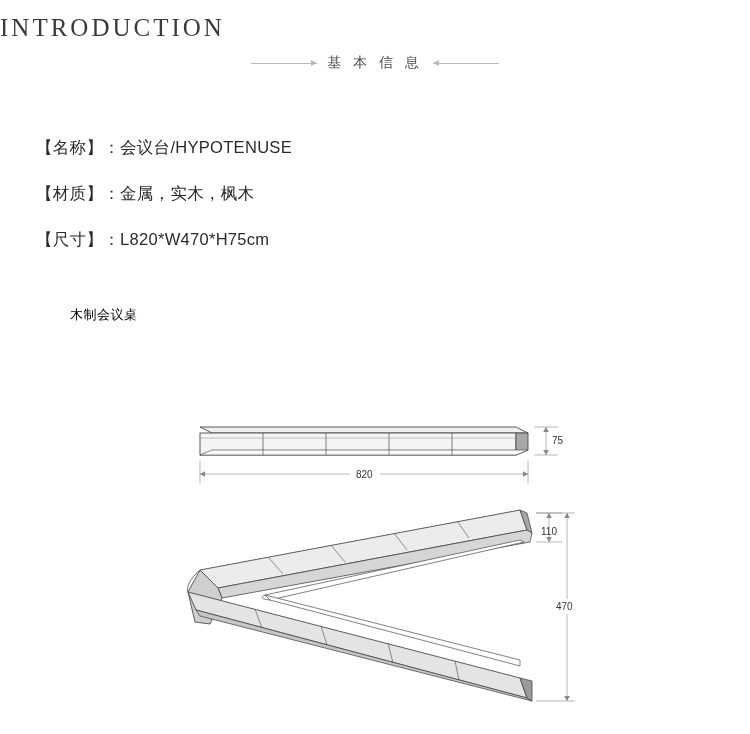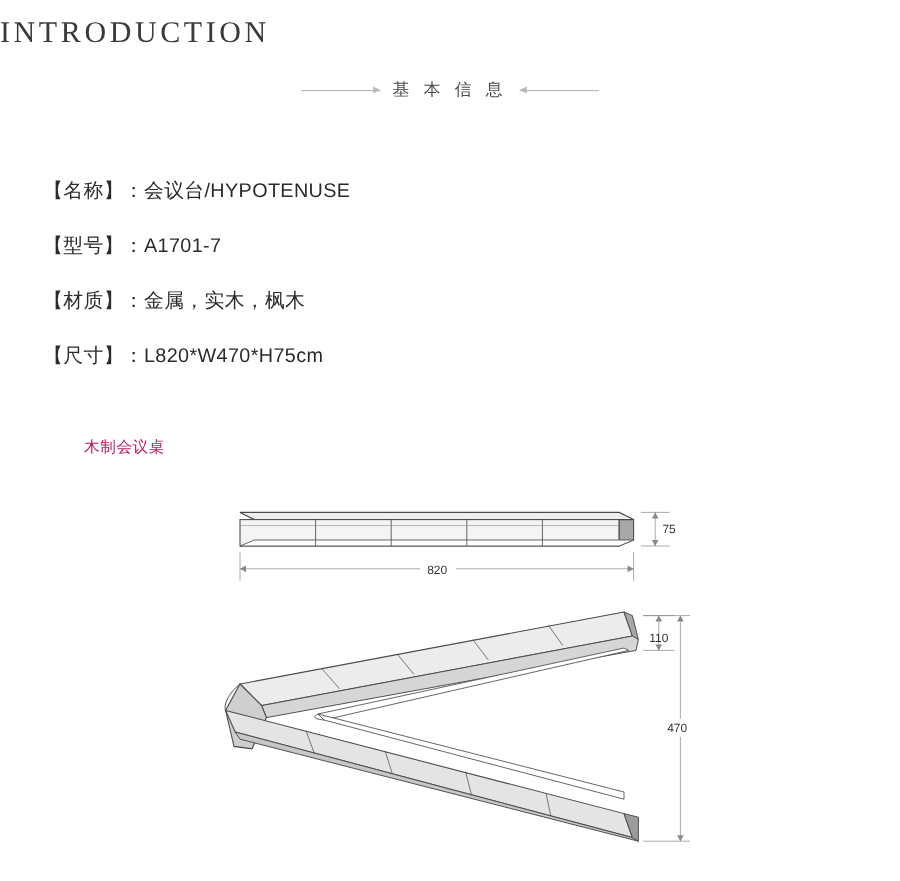--- a/index.html
+++ b/index.html
@@ -22,21 +22,21 @@
     padding-top: 12px;
   }
   .header-title {
     font-family: "Liberation Serif", serif;
     font-size: 25px;
     letter-spacing: 3px;
     color: #3a3a3a;
     line-height: 32px;
   }
   .header-sub-wrap {
-    margin-top: 22px;
+    margin-top: 10px;
     display: flex;
     align-items: center;
     justify-content: center;
     gap: 10px;
   }
   .rule {
     height: 1px;
     background: #b9b9b9;
     width: 66px;
     position: relative;
@@ -76,21 +76,21 @@
     letter-spacing: 0.3px;
     white-space: nowrap;
   }
   .spec-label { }
   .spec-value { }
 
   .caption {
     margin-top: 44px;
     padding-left: 70px;
     font-size: 13px;
-    color: #be185d;
+    color: #000000;
     letter-spacing: 0.5px;
   }
 
   
   .drawing {
     position: absolute;
     left: 0;
     top: 392px;
     width: 692px;
     height: 342px;
@@ -111,23 +111,20 @@
     <span class="header-sub">基 本 信 息</span>
     <span class="rule right"></span>
   </div>
 </div>
 
 <div class="specs">
   <div class="spec-row">
     <span class="spec-label">【名称】：</span><span class="spec-value">会议台/HYPOTENUSE</span>
   </div>
   <div class="spec-row">
-    <span class="spec-label">【型号】：</span><span class="spec-value">A1701-7</span>
-  </div>
-  <div class="spec-row">
     <span class="spec-label">【材质】：</span><span class="spec-value">金属，实木，枫木</span>
   </div>
   <div class="spec-row">
     <span class="spec-label">【尺寸】：</span><span class="spec-value">L820*W470*H75cm</span>
   </div>
 </div>
 
 <div class="caption">木制会议桌</div>
 
 <div class="drawing">

